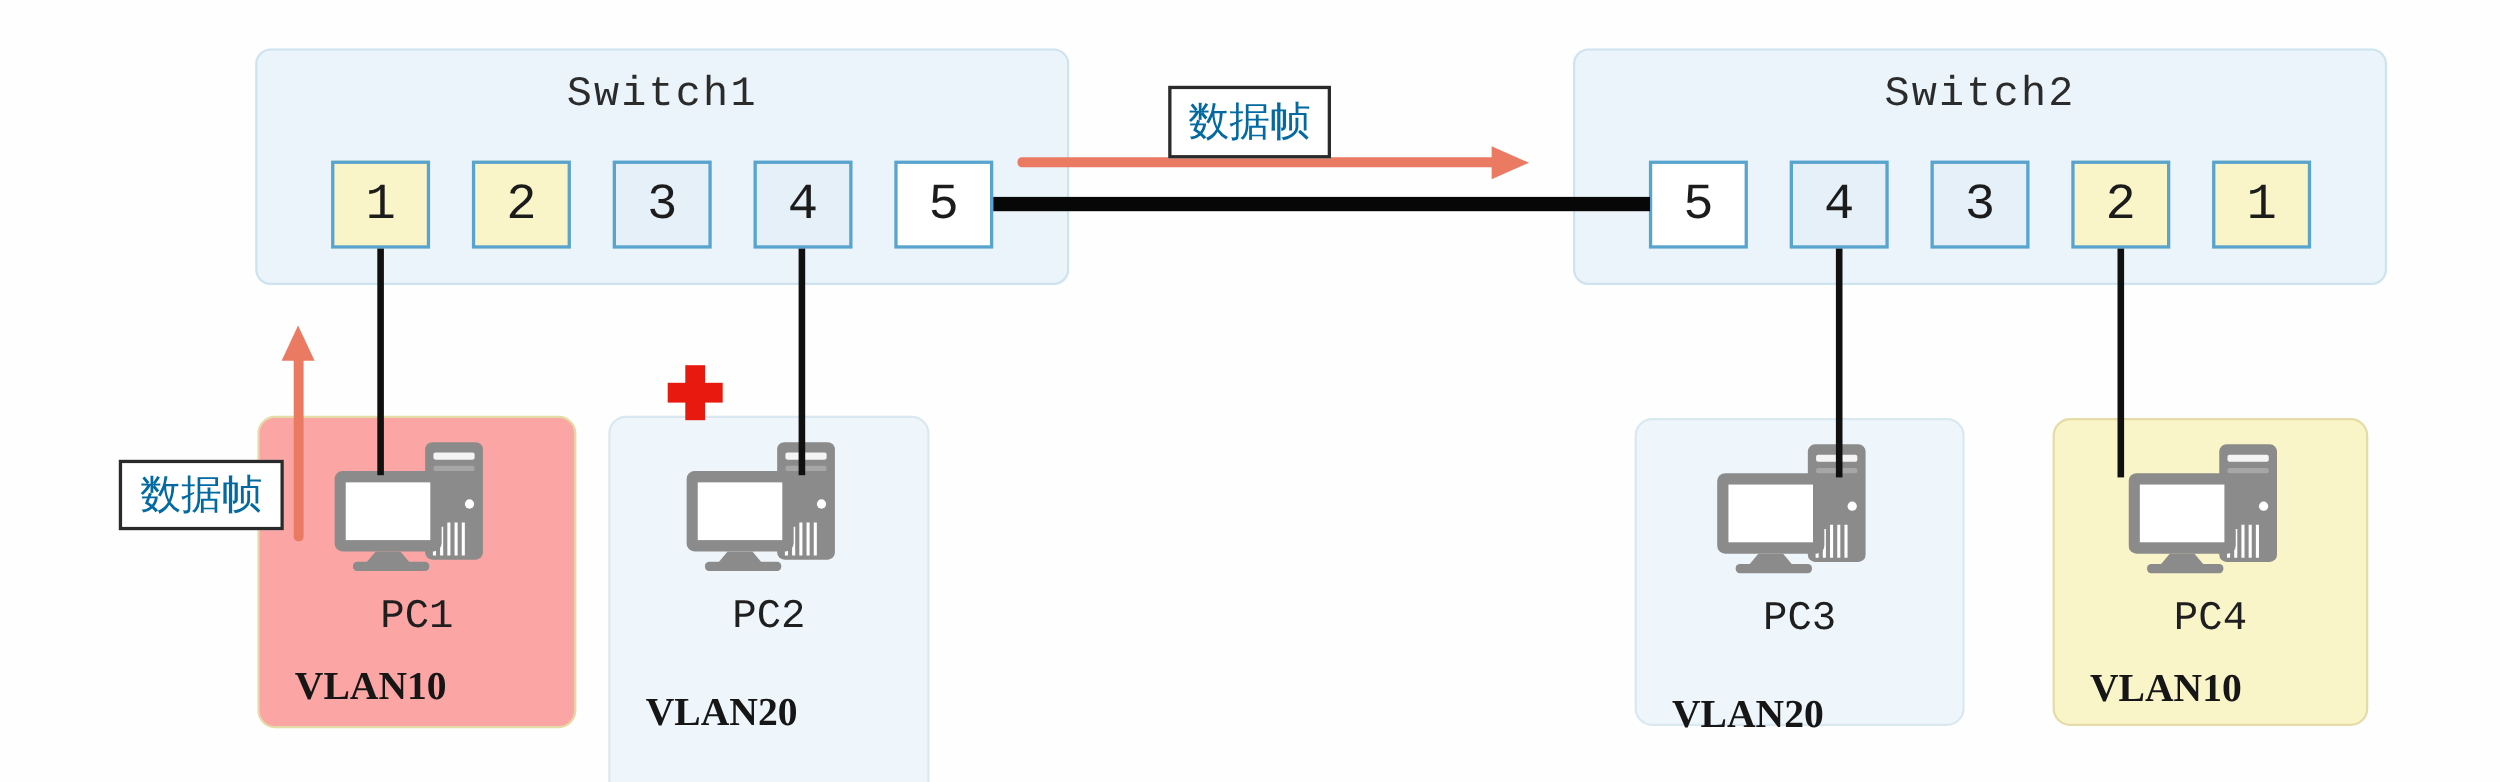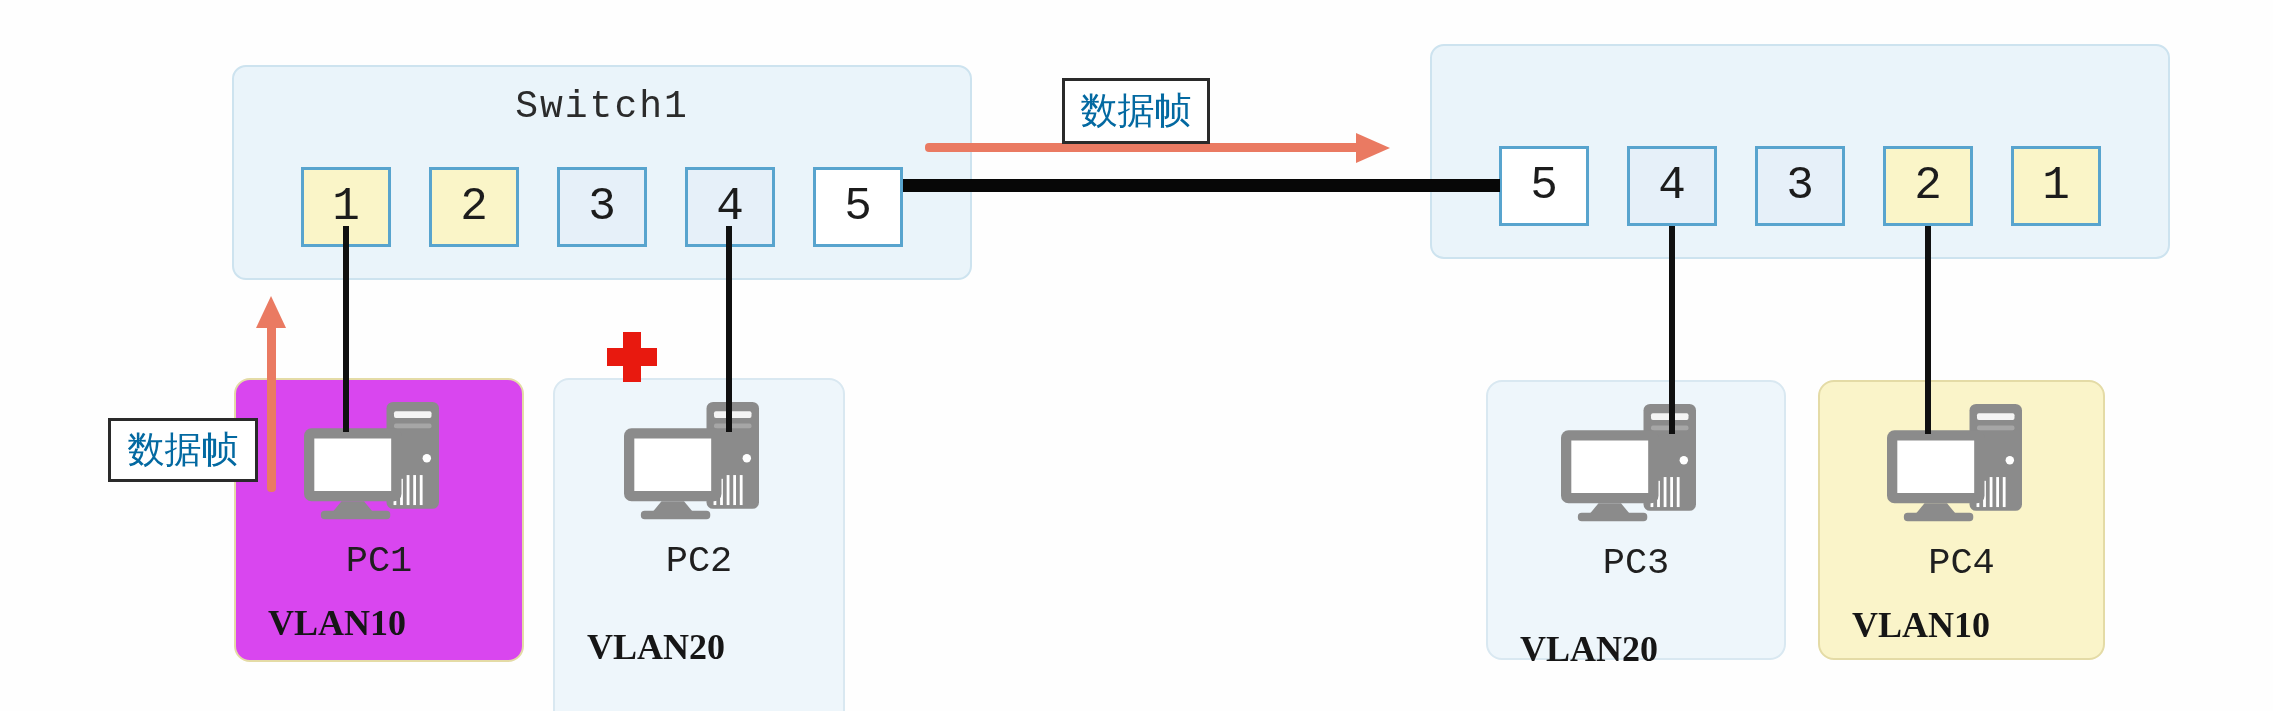--- a/index.html
+++ b/index.html
@@ -9,21 +9,21 @@
     background:#fefefe;
     font-family:"Liberation Mono","DejaVu Sans Mono",monospace;
     overflow:hidden;
   }
   
   .switch-box{
     position:absolute;top:44px;width:740px;height:215px;
     background:#eaf4fa;border:2px solid #cde3ef;border-radius:14px;
     box-sizing:border-box;z-index:1;
   }
-  .switch-box.s1{left:232px;margin-top:21px;}
+  .switch-box.s1{left:232px;}
   .switch-box.s2{left:1430px;}
   .switch-title{
     position:absolute;top:18px;left:0;right:0;
     text-align:center;font-size:38px;color:#2b2b2b;letter-spacing:2px;
   }
   .port-row{
     position:absolute;top:100px;left:0;right:0;
     display:flex;justify-content:center;gap:38px;
   }
   .port{
@@ -107,20 +107,21 @@
     <div class="port-row">
       <div class="port" style="background: rgb(250, 245, 200);">1</div>
       <div class="port" style="background: rgb(250, 245, 200);">2</div>
       <div class="port" style="background: rgb(230, 240, 249);">3</div>
       <div class="port" style="background: rgb(230, 240, 249);">4</div>
       <div class="port" style="background: rgb(255, 255, 255);">5</div>
     </div>
   </div>
 
   <div class="switch-box s2">
+    <div class="switch-title">Switch2</div>
     <div class="port-row">
       <div class="port" style="background: rgb(255, 255, 255);">5</div>
       <div class="port" style="background: rgb(230, 240, 249);">4</div>
       <div class="port" style="background: rgb(230, 240, 249);">3</div>
       <div class="port" style="background: rgb(250, 245, 200);">2</div>
       <div class="port" style="background: rgb(250, 245, 200);">1</div>
     </div>
   </div>
 
   <div class="trunk" style="background: rgb(7, 7, 7);"></div>
@@ -140,21 +141,21 @@
   <div class="cable" style="left: 343px; top: 226px; height: 206px; background: rgb(16, 16, 16);"></div>
   <div class="cable" style="left: 726px; top: 226px; height: 206px; background: rgb(16, 16, 16);"></div>
   <div class="cable" style="left: 1669px; top: 226px; height: 208px; background: rgb(16, 16, 16);"></div>
   <div class="cable" style="left: 1925px; top: 226px; height: 208px; background: rgb(16, 16, 16);"></div>
 
   <div class="red-cross">
     <div class="bar-h" style="background: rgb(232, 25, 15);"></div>
     <div class="bar-v" style="background: rgb(232, 25, 15);"></div>
   </div>
 
-  <div class="pc-card p1" style="background: #d946ef; border-color: rgb(228, 219, 166);">
+  <div class="pc-card p1" style="background: #fca5a5; border-color: rgb(228, 219, 166);">
     <div class="pc-icon-wrap">
       <svg viewBox="0 0 160 130" width="150" height="122">
         <rect x="88" y="2" width="56" height="114" rx="7" fill="#8b8b8b"></rect>
         <rect x="96" y="12" width="40" height="7" rx="2" fill="#f4f4f4"></rect>
         <rect x="96" y="25" width="40" height="5" rx="2" fill="#a6a6a6"></rect>
         <circle cx="131" cy="62" r="4.5" fill="#ffffff"></circle>
         <g stroke="#ffffff" stroke-width="3">
           <line x1="97" y1="88" x2="97" y2="112"></line>
             <line x1="104" y1="84" x2="104" y2="112"></line>
           <line x1="111" y1="80" x2="111" y2="112"></line>
@@ -212,21 +213,21 @@
         <rect x="0" y="30" width="104" height="78" rx="8" fill="#8b8b8b"></rect>
         <rect x="11" y="41" width="82" height="56" fill="#ffffff"></rect>
         <polygon points="40,108 64,108 74,120 30,120" fill="#8b8b8b"></polygon>
         <rect x="18" y="118" width="74" height="9" rx="4" fill="#8b8b8b"></rect>
       </svg>
     </div>
     <div class="pc-name">PC3</div>
     <div class="vlan-label align-left">VLAN20</div>
   </div>
 
-  <div class="pc-card p4" style="background: rgb(250, 244, 201); border-color: rgb(228, 219, 166);">
+  <div class="pc-card p4" style="background: rgb(250, 244, 201); border-color: rgb(228, 219, 166); margin-left: 48px;">
     <div class="pc-icon-wrap">
       <svg viewBox="0 0 160 130" width="150" height="122">
         <rect x="88" y="2" width="56" height="114" rx="7" fill="#8b8b8b"></rect>
         <rect x="96" y="12" width="40" height="7" rx="2" fill="#f4f4f4"></rect>
         <rect x="96" y="25" width="40" height="5" rx="2" fill="#a6a6a6"></rect>
         <circle cx="131" cy="62" r="4.5" fill="#ffffff"></circle>
         <g stroke="#ffffff" stroke-width="3">
           <line x1="97" y1="88" x2="97" y2="112"></line>
             <line x1="104" y1="84" x2="104" y2="112"></line>
           <line x1="111" y1="80" x2="111" y2="112"></line>

